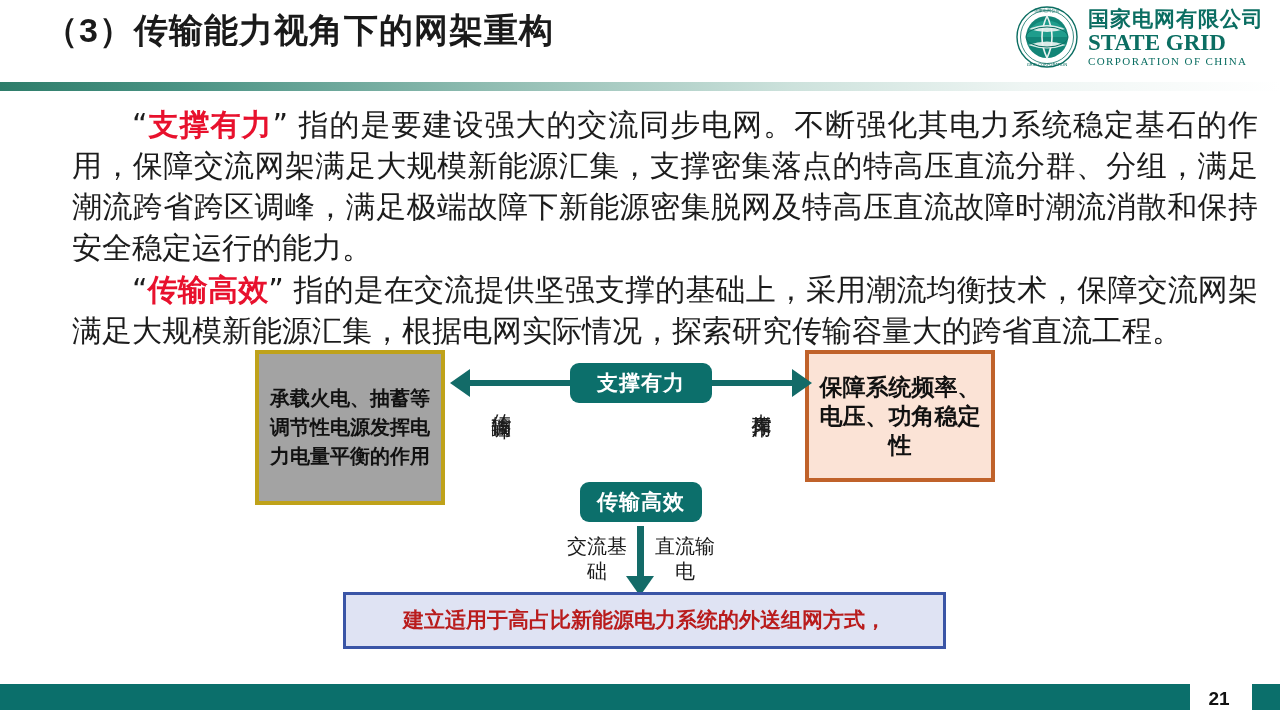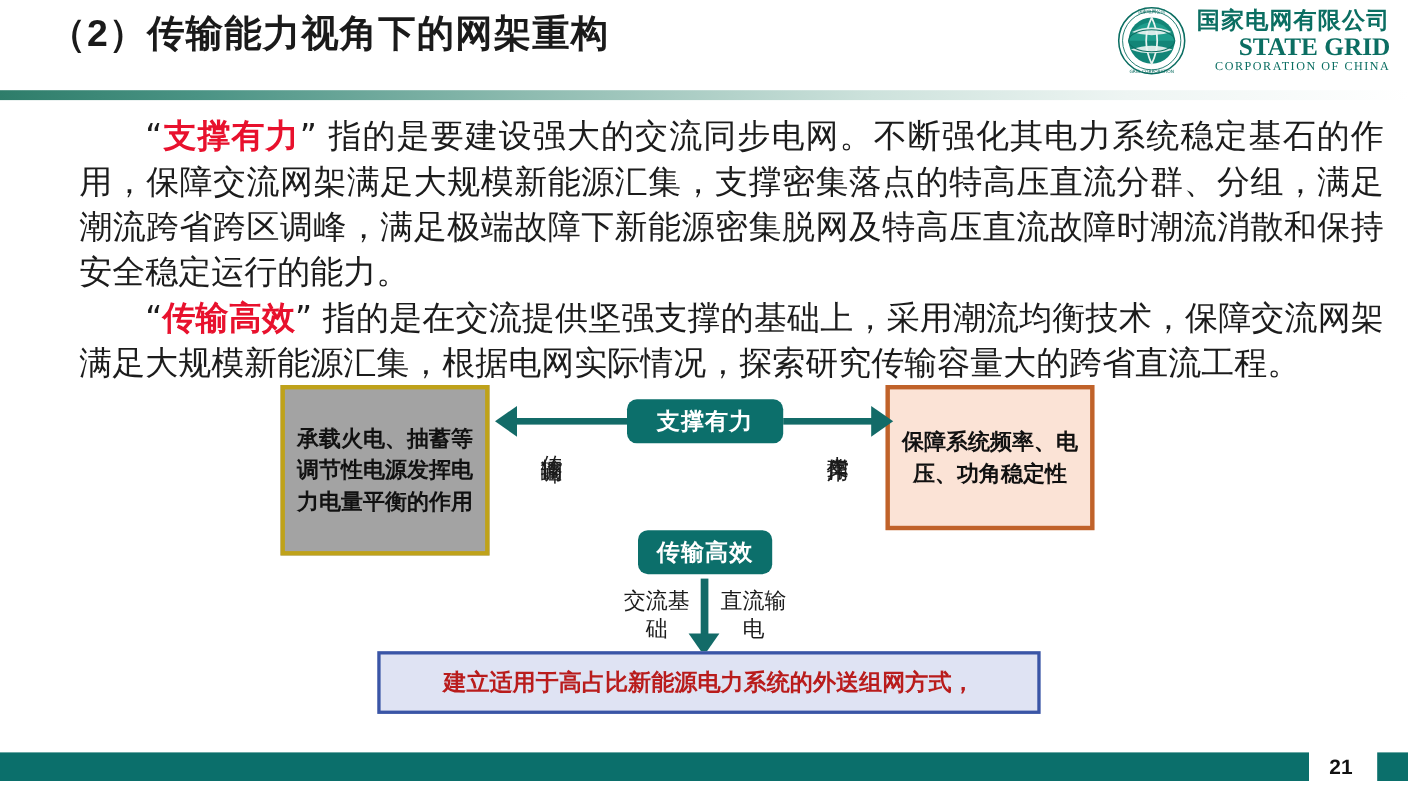--- a/index.html
+++ b/index.html
@@ -17,21 +17,21 @@
     position:absolute; left:44px; top:8px;
     font-size:34px; font-weight:bold; color:#1a1a1a;
     letter-spacing:1px; white-space:nowrap;
   }
   #header-rule {
     position:absolute; left:0; top:82px; width:1280px; height:9px;
     background:linear-gradient(to right,#2e7d6a 0%,#4a9384 14%,#8fbcb1 38%,#cde2dc 62%,#eef5f3 80%,#ffffff 100%);
   }
 
   
-  #brand-logo { position:absolute; right:16px; top:4px; height:66px; display:flex; align-items:center; gap:9px;text-align:right; }
+  #brand-logo { position:absolute; right:16px; top:4px; height:66px; display:flex; align-items:center; gap:9px; }
   #logo-emblem { width:64px; height:64px; position:relative; flex:none; }
   #brand-text { display:flex; flex-direction:column; justify-content:center; line-height:1; }
   #brand-cn { font-size:21px; font-weight:bold; color:#0b6e62; letter-spacing:1px; }
   #brand-en { font-size:23px; font-weight:bold; color:#0b6e62; letter-spacing:0px; margin-top:2px;
               font-family:"Liberation Serif","DejaVu Serif",serif; }
   #brand-sub { font-size:11px; color:#0b6e62; letter-spacing:1.4px; margin-top:2px;
                font-family:"Liberation Serif","DejaVu Serif",serif; }
 
   
   #body-copy { position:absolute; left:26px; top:104px; width:1232px; }
@@ -51,21 +51,21 @@
     font-family:"DejaVu Sans","Liberation Sans",sans-serif;
   }
   #box-left {
     left:255px; top:20px; width:190px; height:155px;
     background:#a3a3a3; border:4px solid #bfa21a;
     font-size:20px; line-height:29px; padding:0 10px;
   }
   #box-right {
     left:805px; top:20px; width:190px; height:132px;
     background:#fbe3d6; border:4px solid #c0622a;
-    font-size:20px; line-height:29px; padding:0 10px;
+    font-size:23px; line-height:29px; padding:0 10px;
   }
   #box-bottom {
     left:343px; top:262px; width:603px; height:57px;
     background:#dfe3f3; border:3px solid #3a55a6;
     color:#b91c1c; font-size:21px; line-height:27px; padding:0 0;
   }
 
   .badge {
     position:absolute; display:flex; align-items:center; justify-content:center;
     background:#0c6f6b; border-radius:9px; color:#ffffff; font-weight:bold;
@@ -106,21 +106,21 @@
   
   #footer-bar-main  { position:absolute; left:0; top:684px; width:1190px; height:26px; background:#0b6f6b; }
   #footer-page-num  { position:absolute; left:1202px; top:688px; width:34px; text-align:center;
                       font-size:19px; font-weight:bold; color:#111; }
   #footer-bar-right { position:absolute; left:1252px; top:684px; width:28px; height:26px; background:#0b6f6b; }
 </style>
 </head>
 <body>
 
 <div id="slide-header">
-  <div id="slide-title">（2）传输能力视角下的网架重构</div>
+  <div id="slide-title">（3）传输能力视角下的网架重构</div>
   <div id="header-rule"></div>
 
   <div id="brand-logo">
     <div id="logo-emblem">
       <svg width="64" height="64" viewBox="0 0 64 64" aria-hidden="true">
         <circle cx="32" cy="32" r="30" fill="none" stroke="#0b6e62" stroke-width="1.4"></circle>
         <circle cx="32" cy="32" r="26.5" fill="none" stroke="#0b6e62" stroke-width="0.8"></circle>
         <circle cx="32" cy="32" r="21" fill="#128577"></circle>
         <path d="M11.5 32 A21 21 0 0 1 52.5 32 Z" fill="#1f9d8c"></path>
         <path d="M14 24 Q32 16 50 24 Q32 30 14 24 Z" fill="#e9f3f1" opacity="0.92"></path>

